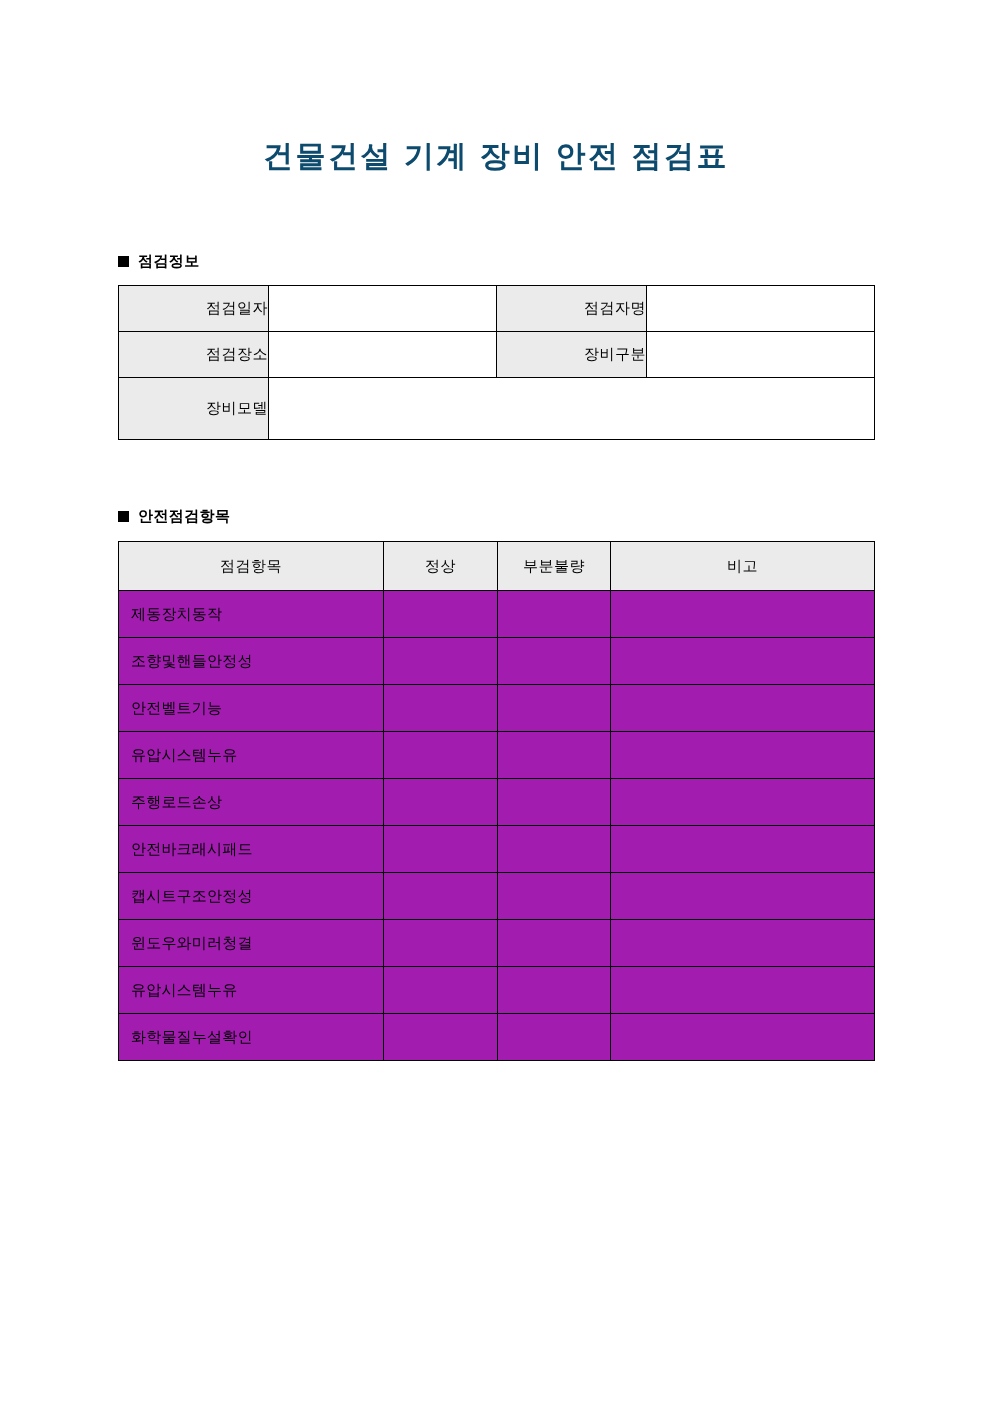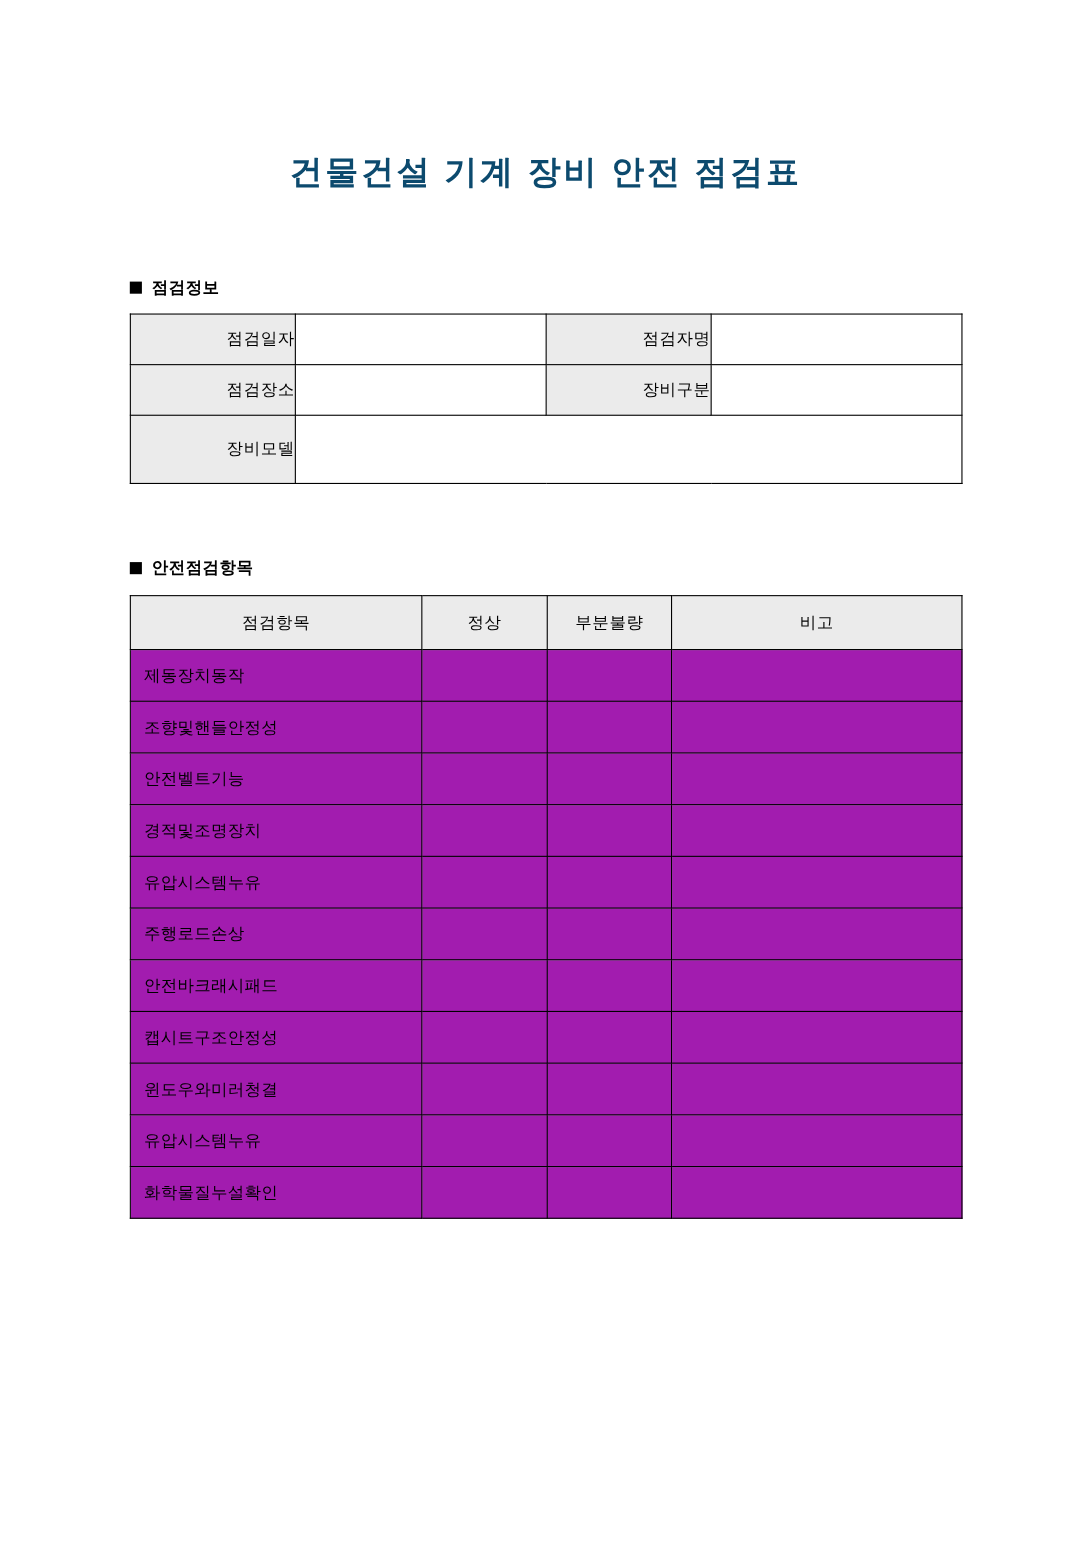--- a/index.html
+++ b/index.html
@@ -186,26 +186,20 @@
           <td></td>
           <td></td>
         </tr>
         <tr>
           <td class="item-name">안전벨트기능</td>
           <td></td>
           <td></td>
           <td></td>
         </tr>
         <tr>
-          <td class="item-name">경적및조명장치</td>
-          <td></td>
-          <td></td>
-          <td></td>
-        </tr>
-        <tr>
           <td class="item-name">유압시스템누유</td>
           <td></td>
           <td></td>
           <td></td>
         </tr>
         <tr>
           <td class="item-name">주행로드손상</td>
           <td></td>
           <td></td>
           <td></td>

